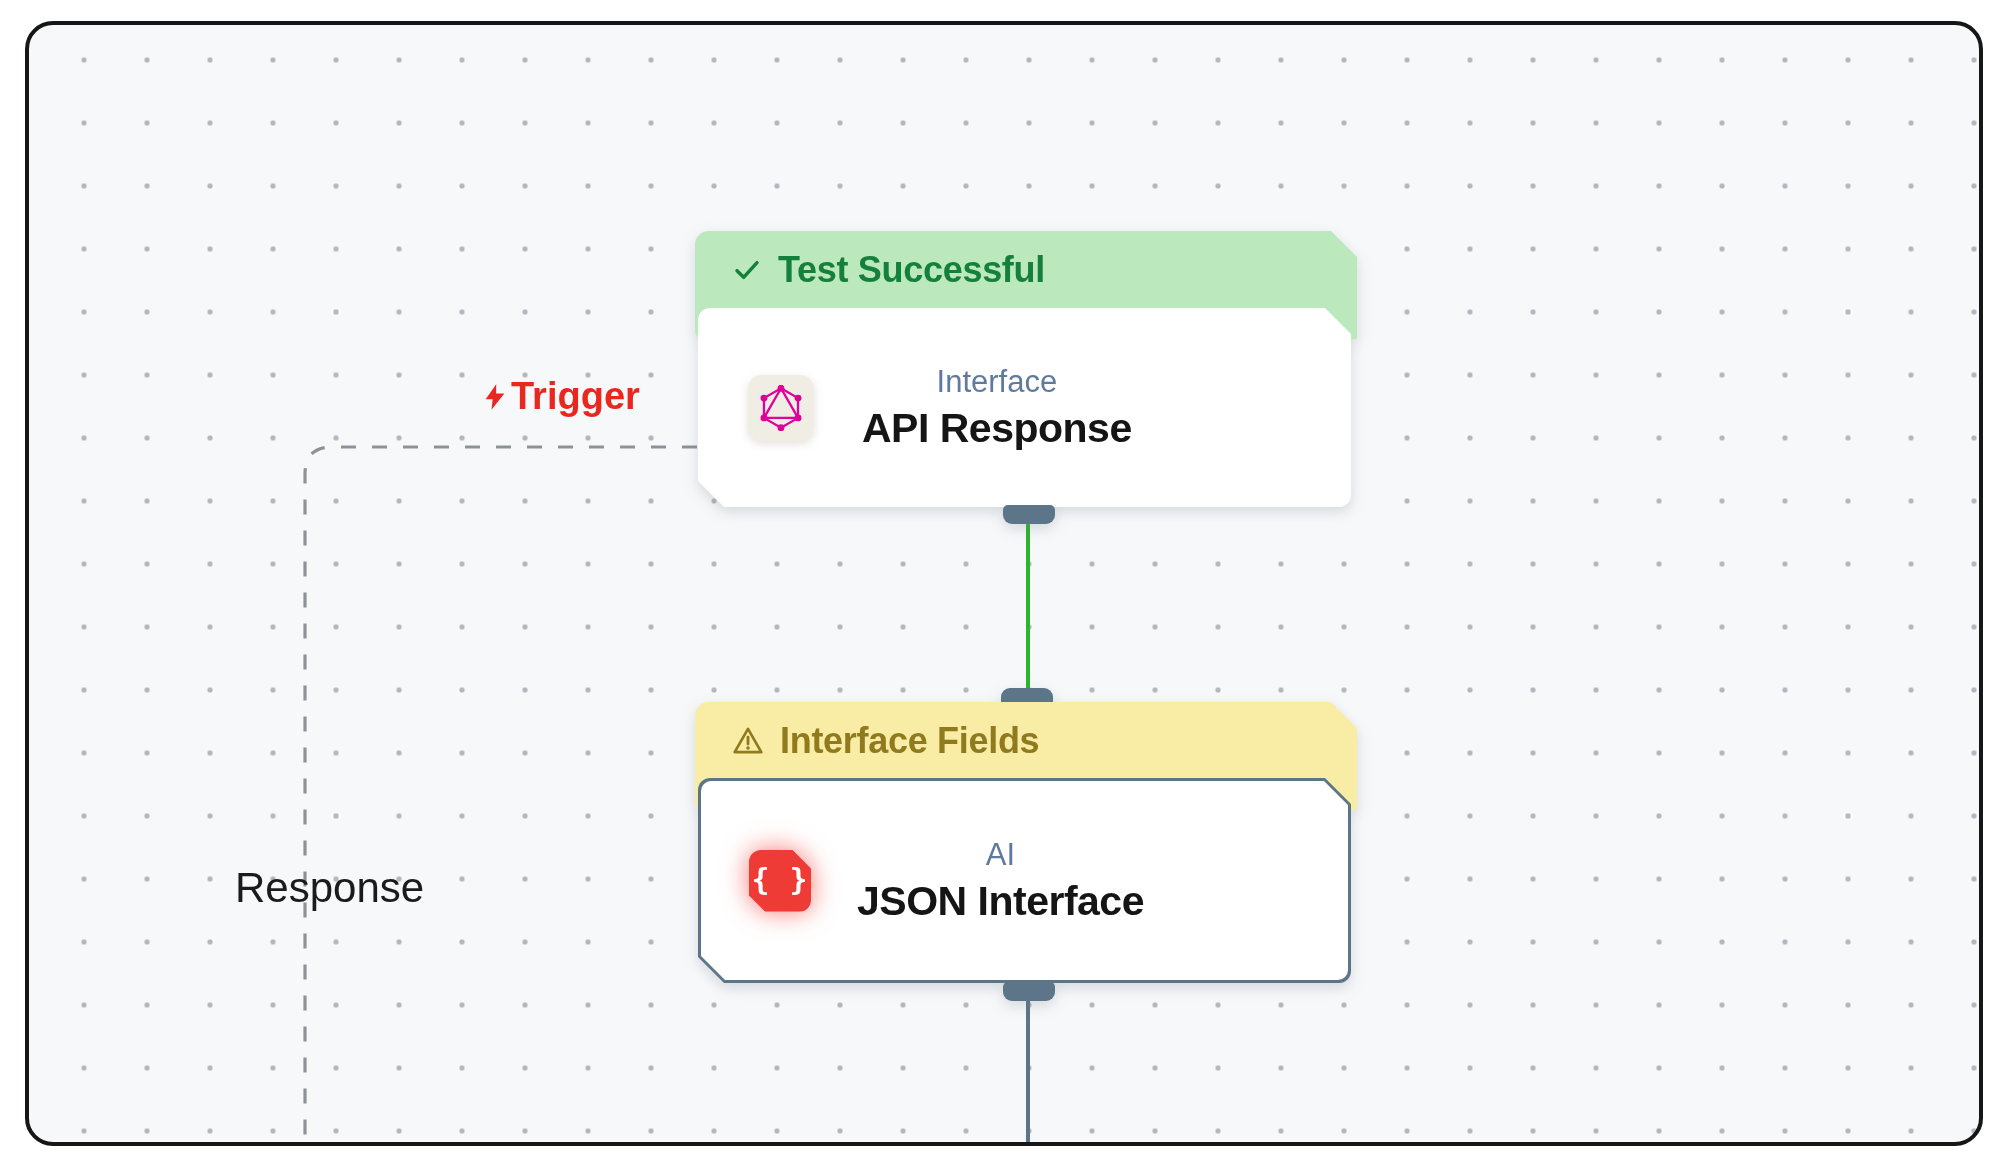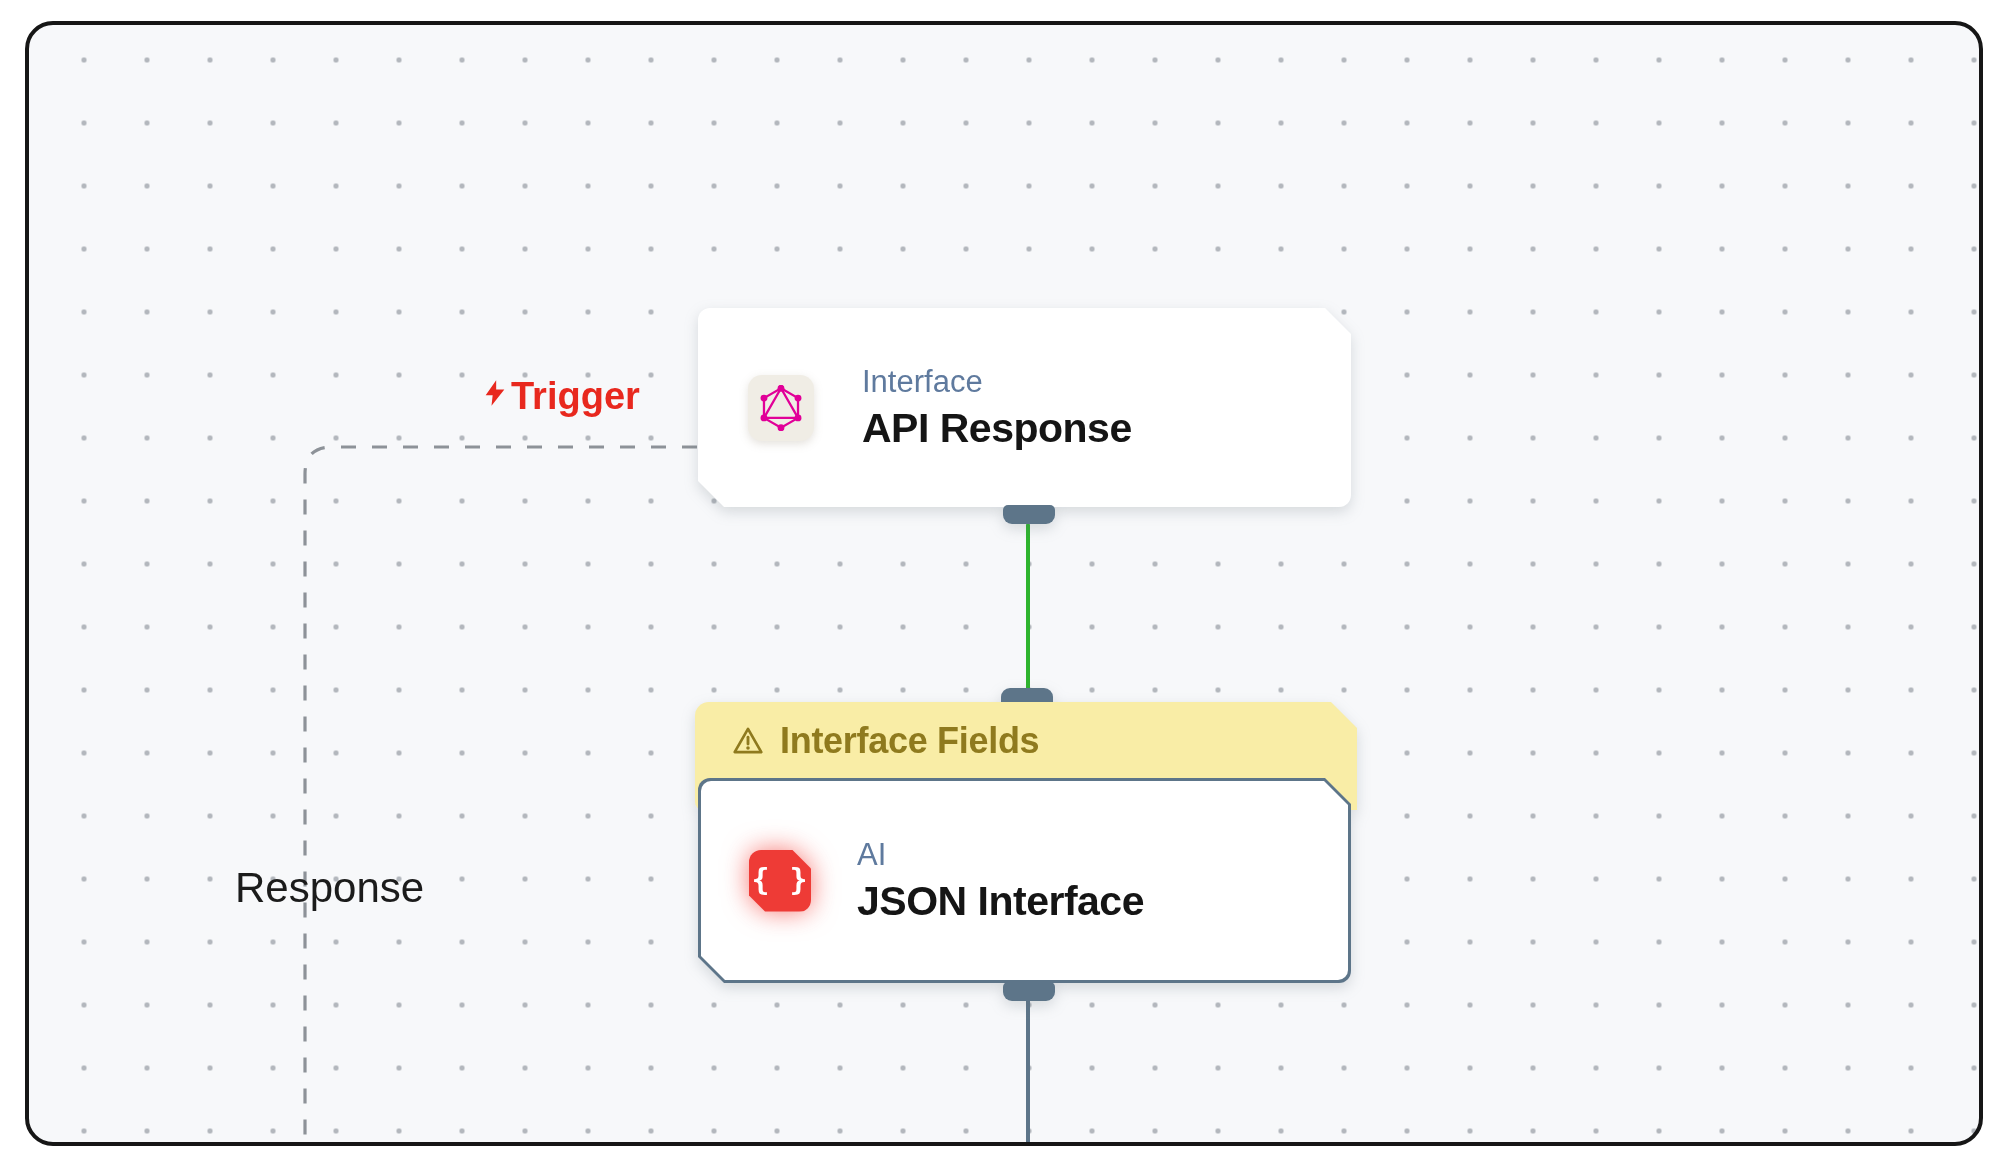--- a/index.html
+++ b/index.html
@@ -51,21 +51,21 @@
     border-radius:12px;
   }
   .card-inner {
     position:absolute; inset:3px; background:#ffffff;
     clip-path:polygon(0 0, calc(100% - 24px) 0, 100% 24px, 100% 100%, 24px 100%, 0 calc(100% - 24px));
     border-radius:10px;
     display:flex; align-items:center; gap:46px; padding-left:48px;
   }
 
   .texts { display:flex; flex-direction:column; gap:5px; }
-  .category { font-size:31px; font-weight:500; color:#5f7a9e; }
+  .category { font-size:31px; font-weight:500; color:#5f7a9e;text-align:center; }
   .title    { font-size:41px; font-weight:700; color:#151515; letter-spacing:-0.5px; }
 
   .icon-box-beige {
     width:66px; height:66px; background:#f0ede5; border-radius:14px;
     display:flex; align-items:center; justify-content:center;
     box-shadow:0 3px 8px rgba(150,140,120,.25);
   }
   .json-glow { filter:drop-shadow(0 0 13px rgba(243,62,56,.7)); }
   .icon-box-red {
     width:62px; height:62px; background:#ee3b36; border-radius:12px;
@@ -75,41 +75,49 @@
   .braces { font-family:"DejaVu Sans Mono", monospace; font-size:30px; font-weight:700;
             color:#ffffff; letter-spacing:1px; padding-bottom:3px; }
 
   .handle { position:absolute; width:52px; background:#5d7589; }
   .handle-out-api  { left:308px; top:274px; height:19px; border-radius:5px 5px 9px 9px; }
   .handle-in-json  { left:306px; top:0;     height:20px; border-radius:9px 9px 5px 5px; }
   .handle-out-json { left:308px; top:294px; height:19px; border-radius:5px 5px 9px 9px; }
 
   
   .trigger-label {
-    position:absolute; left:452px; top:350px; display:flex; align-items:flex-start; gap:2px;
+    position:absolute; left:452px; top:350px; display:flex; align-items:center; gap:2px;
     color:#e8281e; font-size:38px; font-weight:700;
   }
   .response-label {
     position:absolute; left:206px; top:839px;
     color:#1b1b1b; font-size:42px; font-weight:400;
   }
 </style>
 </head>
 <body>
 
 <div class="stage">
 
   <svg class="edge-svg" viewBox="0 0 1950 1117">
     <path d="M 668 422 H 303 Q 276 422 276 449 V 1121" fill="none" stroke="#8d9298" stroke-width="3.2" stroke-dasharray="15 16"></path>
   </svg>
 
   <div class="conn-line conn-green"></div>
   <div class="conn-line conn-slate"></div>
 
   <div class="node node-api">
+    <div class="banner banner-green">
+      <div class="banner-row">
+        <svg width="32" height="32" viewBox="0 0 24 24">
+          <path d="M4.5 12.5 L9.5 17.5 L19.5 6.5" fill="none" stroke="#15803c" stroke-width="2.6" stroke-linecap="round" stroke-linejoin="round"></path>
+        </svg>
+        <span class="banner-text">Test Successful</span>
+      </div>
+    </div>
     <div class="card">
       <div class="icon-box-beige">
         <svg width="46" height="46" viewBox="0 0 100 100">
           <g stroke="#e10098" stroke-width="5" fill="none">
             <polygon points="50,7 87,28.5 87,71.5 50,93 13,71.5 13,28.5"></polygon>
             <polygon points="50,7 87,71.5 13,71.5" stroke-linejoin="round"></polygon>
           </g>
           <g fill="#e10098">
             <circle cx="50" cy="7" r="7.5"></circle>
               <circle cx="87" cy="28.5" r="7.5"></circle>

